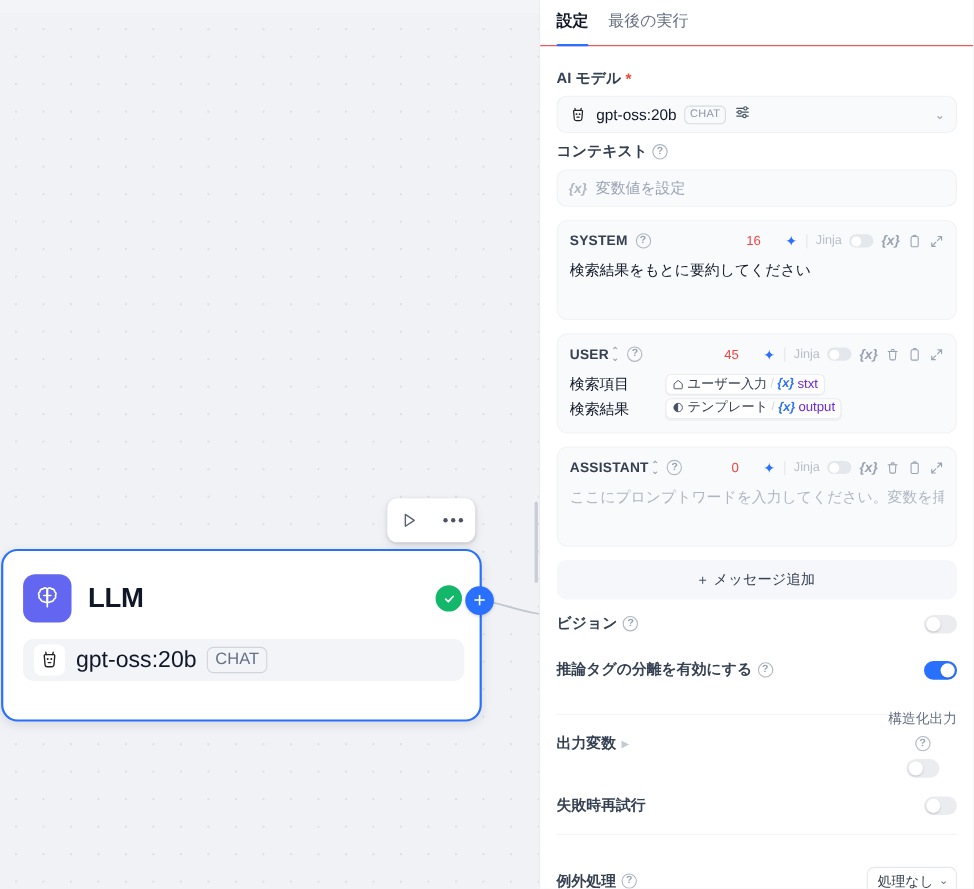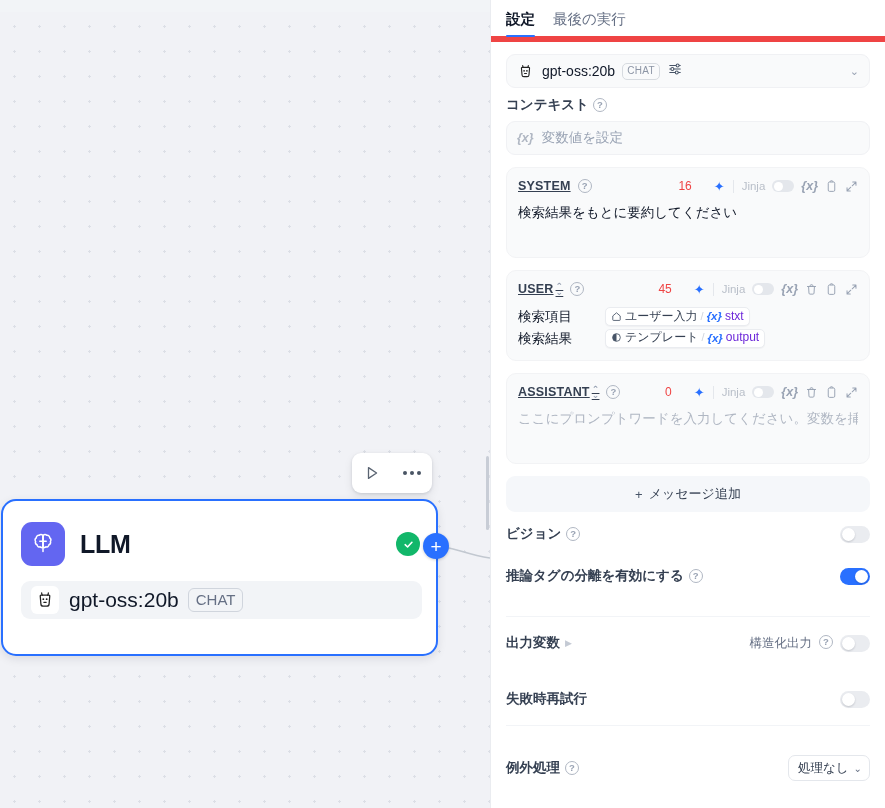--- a/index.html
+++ b/index.html
@@ -97,21 +97,21 @@
   }
 
   
   .panel {
     position:absolute; left:490px; top:0; width:395px; height:808px;
     background:#fff; overflow:hidden;
     border-left: 1px solid #eaecf0;
   }
   .tabs {
     display:flex; gap: 18px; padding: 10px 15px 0 15px;
-    border-bottom: 6px solid #ef4444; height: 42px;
+    border-bottom: 1px solid #ef4444; height: 42px;
   }
   .tab {
     font-size:14.5px; color:#667085; padding-bottom:9px; cursor:pointer; position:relative;
   }
   .tab.active { color:#101828; font-weight:700; }
   .tab.active::after {
     content:""; position:absolute; left:0; right:0; bottom:-1px; height:2px; background:#2970ff; border-radius:2px;
   }
 
   .panel-body { padding: 12px 15px 0 15px; }
@@ -148,21 +148,21 @@
   .xvar { font-size:12.5px; color:#b0b7c3; font-style:italic; font-weight:600; }
   .ctx-ph { font-size:13.5px; color:#98a2b3; }
 
   .msg-box {
     background:#f9fafb; border:1px solid #f2f3f5; border-radius:10px;
     padding: 9px 11px 10px 11px; margin-top:12px;
   }
   .msg-head { display:flex; align-items:center; height:18px; }
   .msg-role {
     font-size:12.5px; font-weight:700; color:#354052; letter-spacing:.2px;
-    display:flex; align-items:center; gap:2px;text-decoration:underline;
+    display:flex; align-items:center; gap:2px;
   }
   .role-caret { color:#98a2b3; font-size:9px; line-height:1; display:flex; flex-direction:column; }
   .msg-head .help-icon { margin-left:7px; }
   .msg-tools { margin-left:auto; display:flex; align-items:center; gap:7px; }
   .tok-count { font-size:12px; color:#ef4444; margin-right:15px;text-align:right; }
   .sparkle { color:#2970ff; font-size:13px; line-height:1; }
   .vdiv { width:1px; height:13px; background:#e4e7ec; margin: 0 1px; }
   .jinja-label { font-size:11.5px; color:#b9bfc9; }
   .mini-toggle {
     width:22px; height:12px; border-radius:7px; background:#e4e7ec; position:relative;
@@ -193,21 +193,21 @@
     margin-top:12px; height:36px; background:#f5f7fa; border-radius:9px;
     display:flex; align-items:center; justify-content:center; gap:6px; cursor:pointer;
     font-size:13px; color:#354052;
   }
   .add-plus { font-size:13px; color:#475467; }
 
   .row {
     display:flex; align-items:center; height:40px; margin-top: 2px;
   }
   .row-label { font-size:13.5px; font-weight:700; color:#354052; display:flex; align-items:center; gap:5px; }
-  .row-right { margin-left:auto; display:flex; gap:7px; }
+  .row-right { margin-left:auto; display:flex; align-items:center; gap:7px;flex-direction:column; }
   .sub-label { font-size:12.5px; color:#667085; }
 
   .toggle {
     width:30px; height:17px; border-radius:10px; background:#eaecf0; position:relative; cursor:pointer;
   }
   .toggle::after {
     content:""; position:absolute; left:2px; top:2px; width:13px; height:13px; border-radius:50%;
     background:#fff; box-shadow: 0 1px 2px rgba(16,24,40,.18);
   }
   .toggle.on { background:#2970ff; }
@@ -291,20 +291,24 @@
 
   <div class="panel">
 
     <div class="tabs">
       <div class="tab active">設定</div>
       <div class="tab">最後の実行</div>
     </div>
 
     <div class="panel-body">
 
+      <div class="field-label">
+        <span>AI モデル</span>
+        <span class="req">*</span>
+      </div>
       <div class="model-select">
         <svg width="17" height="17" viewBox="0 0 24 24">
           <path d="M8 3.5c0 1.2 .3 2 .8 2.6M16 3.5c0 1.2 -.3 2 -.8 2.6" stroke="#222" stroke-width="1.6" fill="none" stroke-linecap="round"></path>
           <path d="M7.4 6.2h9.2c.7 0 1.2 .6 1.1 1.3l-.8 9.4c-.1 1.4 -1.2 2.4 -2.6 2.4h-4.6c-1.4 0 -2.5 -1 -2.6 -2.4l-.8 -9.4c-.1 -.7 .4 -1.3 1.1 -1.3z" fill="none" stroke="#222" stroke-width="1.6"></path>
           <circle cx="10" cy="11" r="1.2" fill="#222"></circle>
           <circle cx="14" cy="11" r="1.2" fill="#222"></circle>
           <path d="M10.6 14.8h2.8" stroke="#222" stroke-width="1.5" stroke-linecap="round"></path>
         </svg>
         <span class="model-name">gpt-oss:20b</span>
         <span class="model-chat-tag">CHAT</span>

